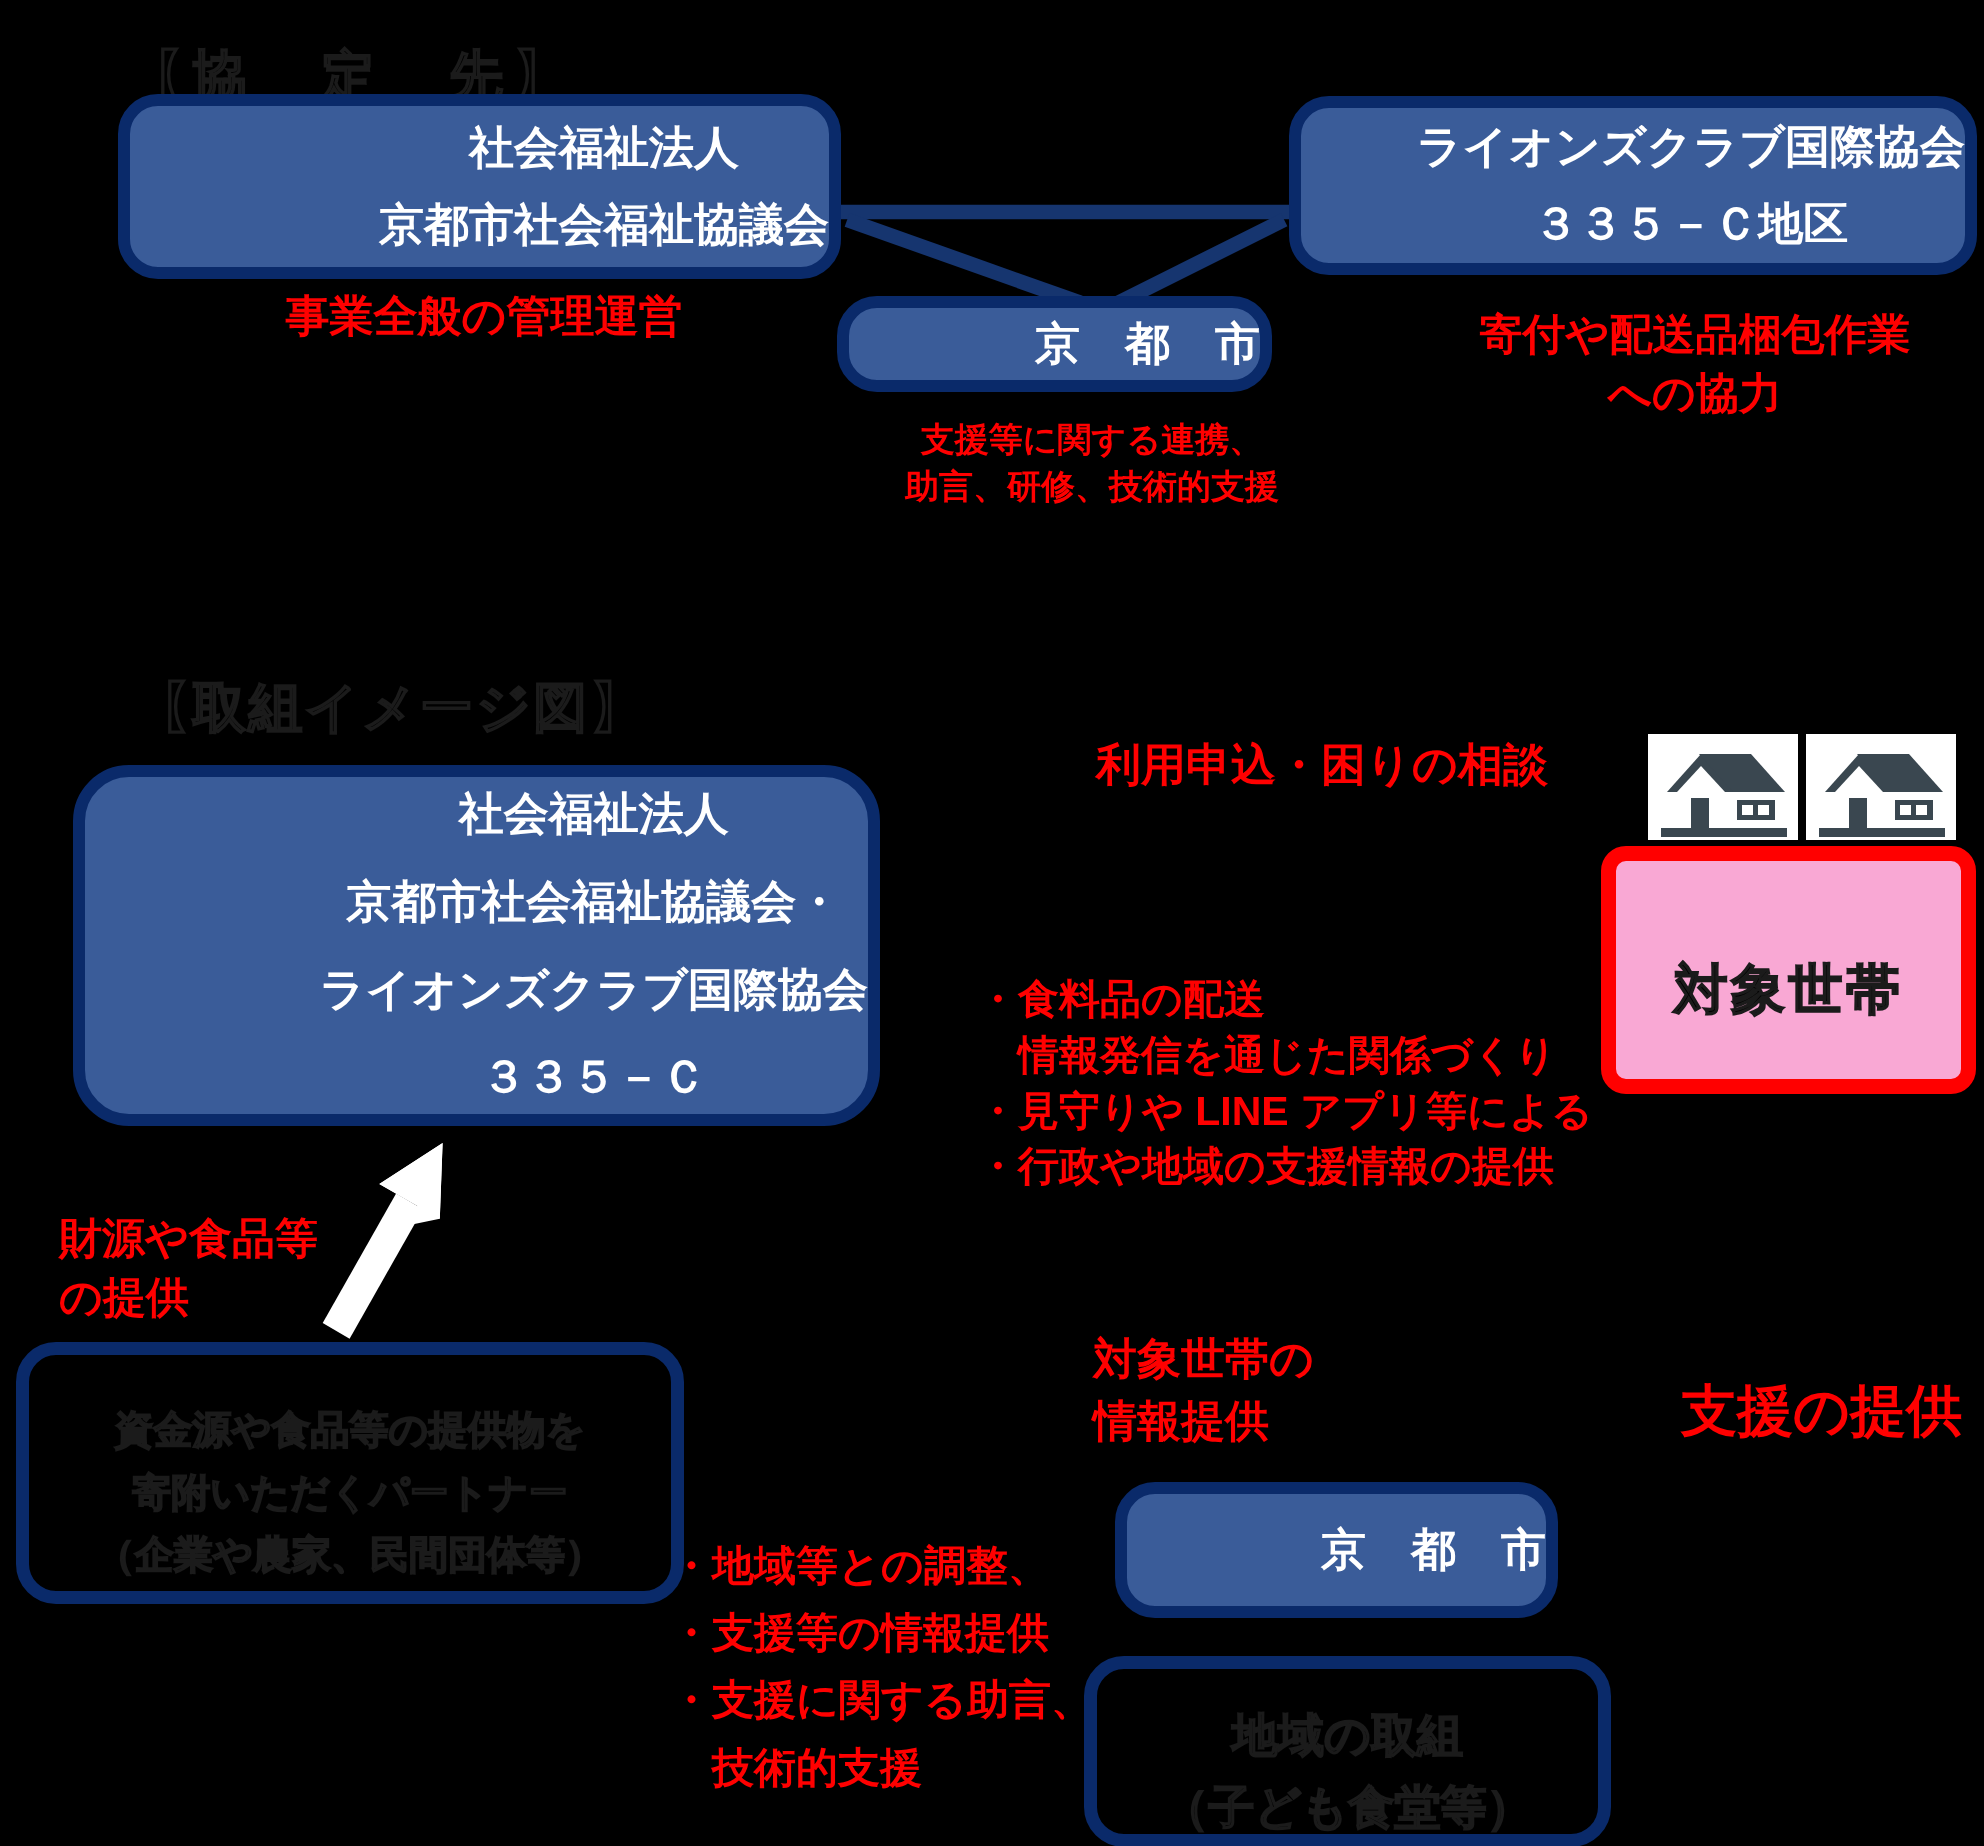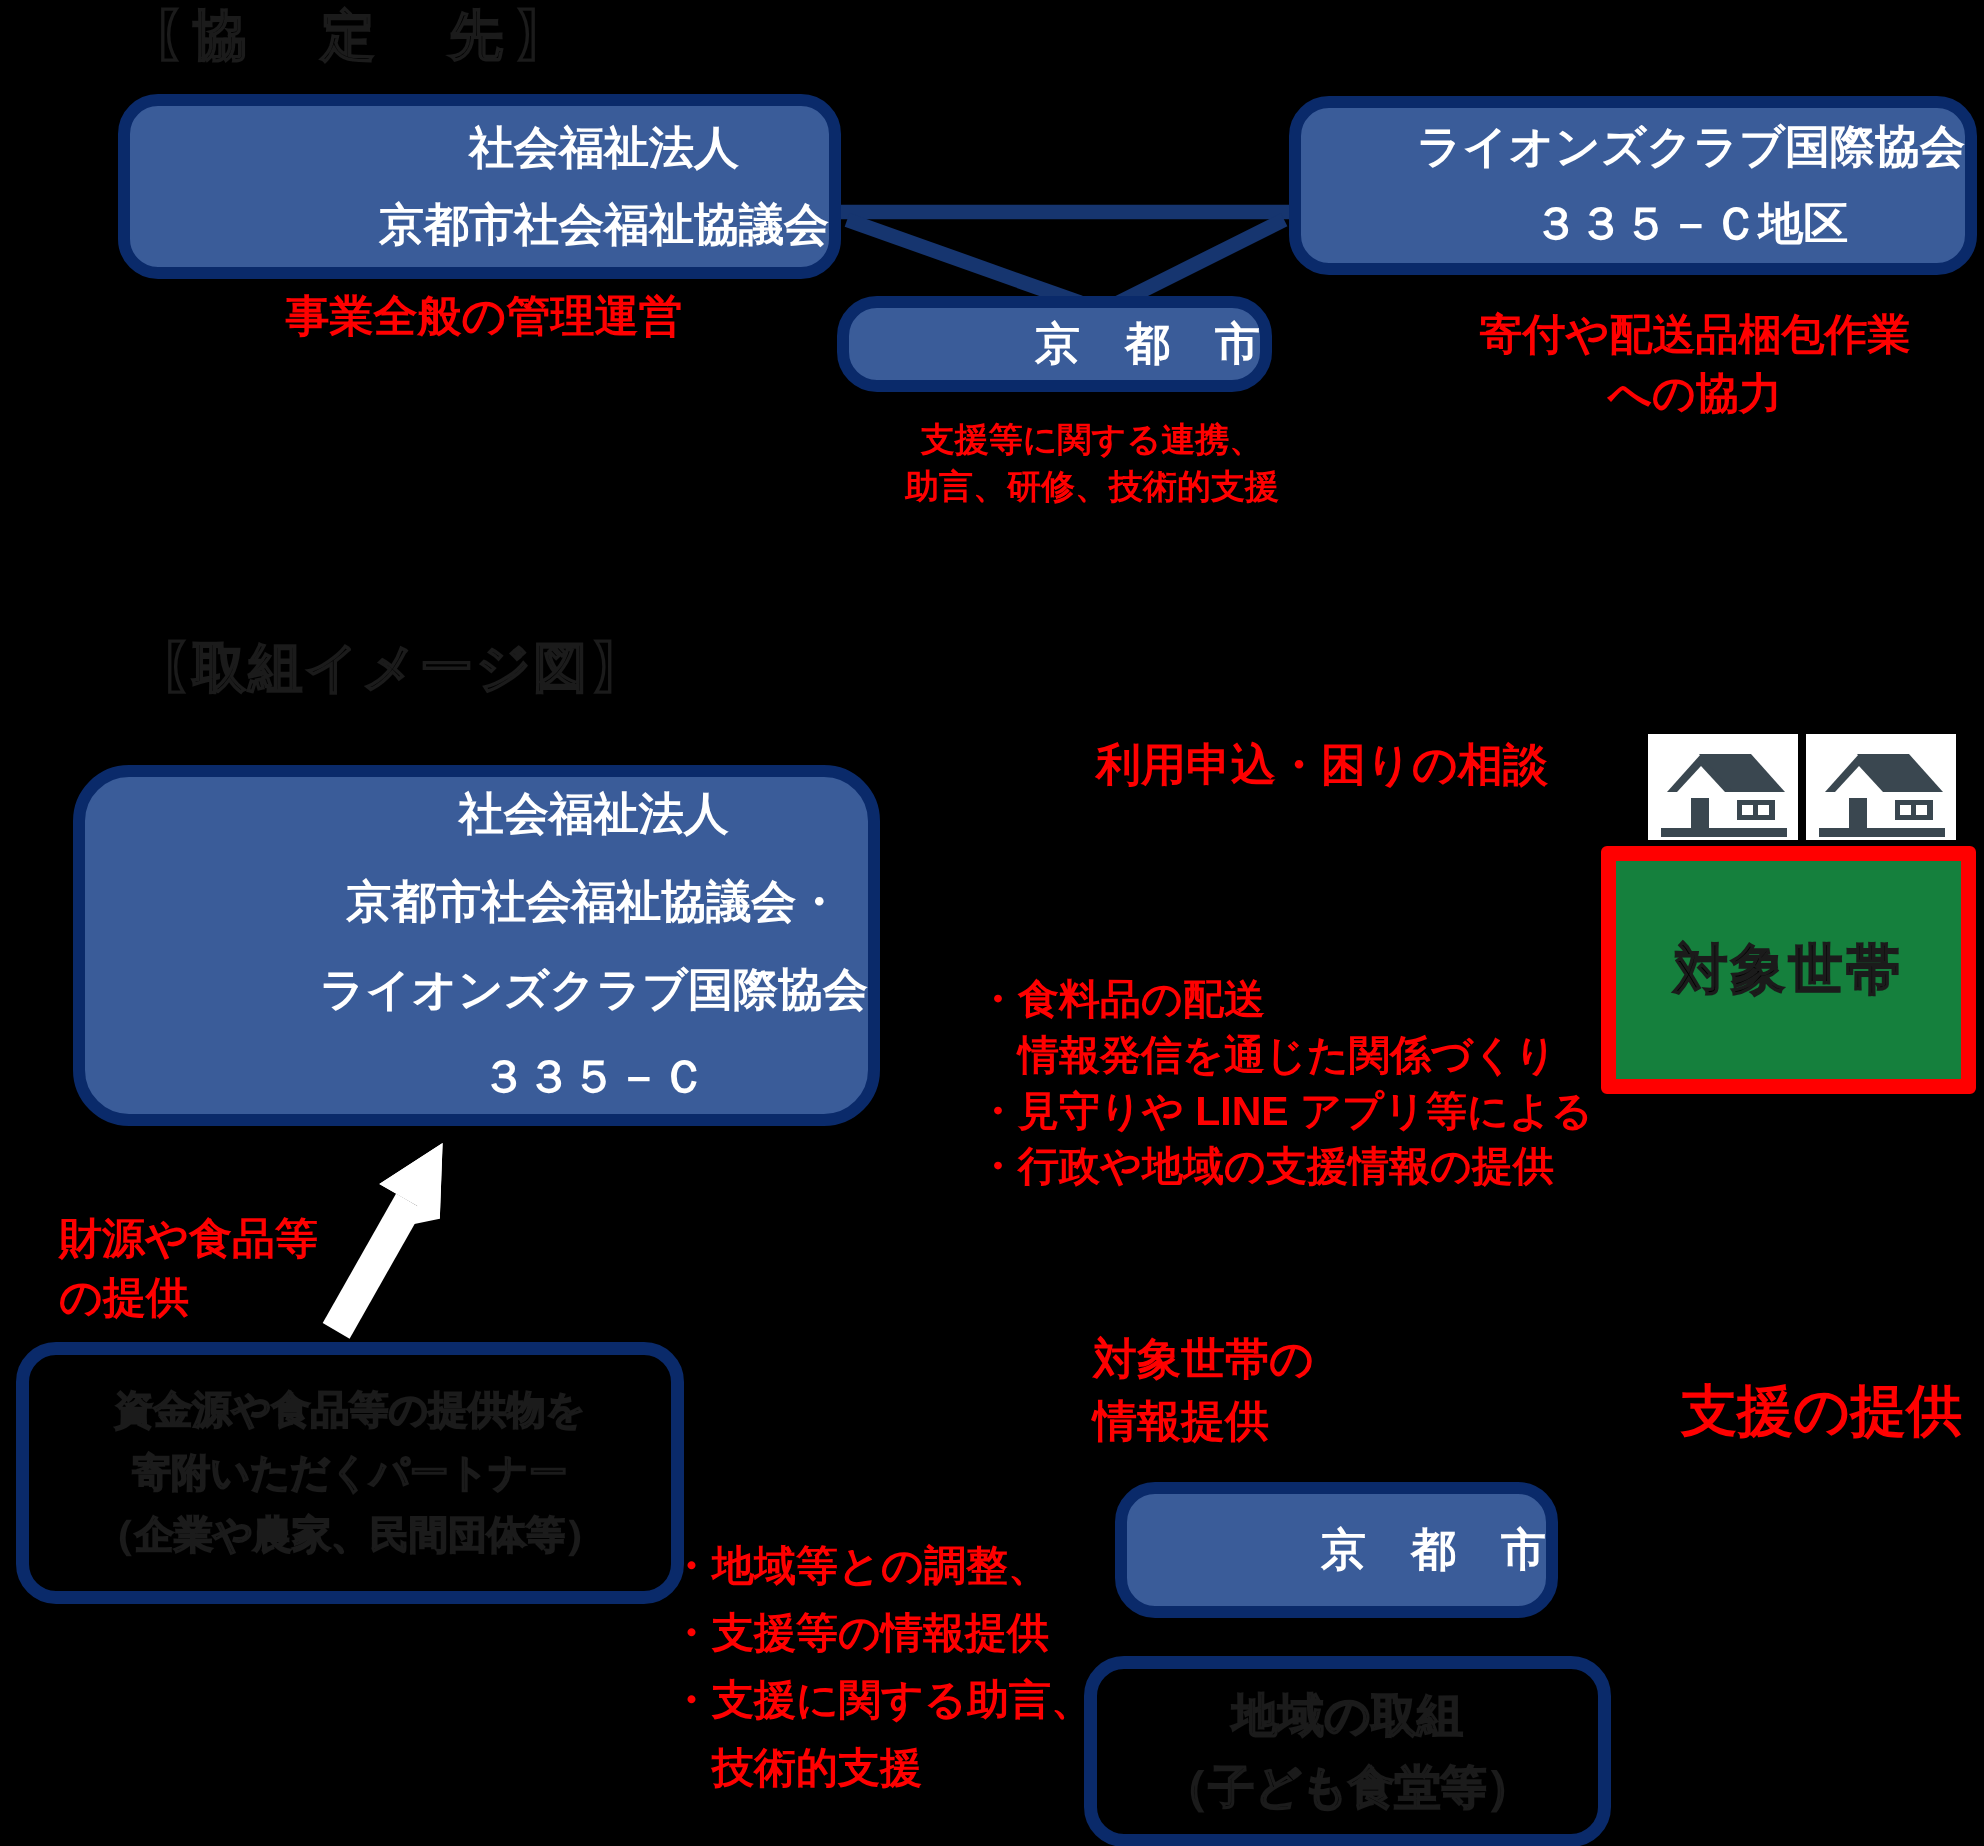--- a/index.html
+++ b/index.html
@@ -15,27 +15,27 @@
     color:#ffffff;display:flex;align-items:center;justify-content:flex-end;
     text-align:center;box-sizing:border-box;
   }
   
   .ghostbox{
     background:#000000;border:13.4px solid #0A2A6A;border-radius:40px;
     display:flex;align-items:center;justify-content:center;text-align:center;
     box-sizing:border-box;
   }
   .redbox{
-    background:#15803d;border:15.7px solid #FF0000;border-radius:6px;
+    background:#f9a8d4;border:15.7px solid #FF0000;border-radius:25px;
     display:flex;align-items:center;justify-content:center;text-align:center;
     box-sizing:border-box;
     font-family:Liberation Mono, monospace;
   }
   .ghosttext{
-    color:#000000;-webkit-text-stroke:1.7px #1b1b1b;text-shadow:0 0 1.1px #141414;
+    color:#000000;-webkit-text-stroke:1.7px #1b1b1b;text-shadow:0 0 1.1px #141414;margin-top:40px;
   }
   .redtext{color:#FF0000;}
   .svg-overlay{position:absolute;left:0;top:0;pointer-events:none;}
   .houses{display:flex;gap:7.8px;}
   .house-bg{background:#FFFFFF;width:150px;height:106px;display:flex;align-items:flex-end;justify-content:center;}
 </style>
 </head>
 <body>
 
 <div id="canvas">

